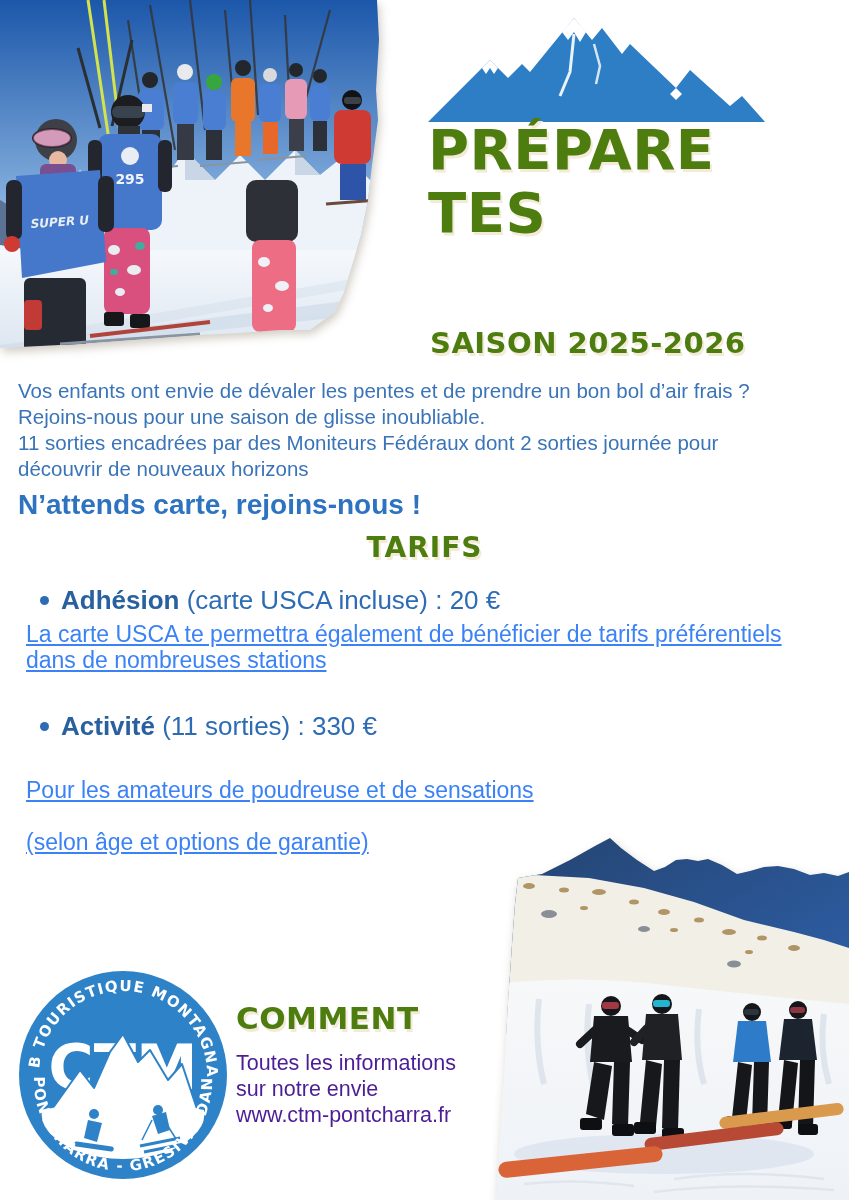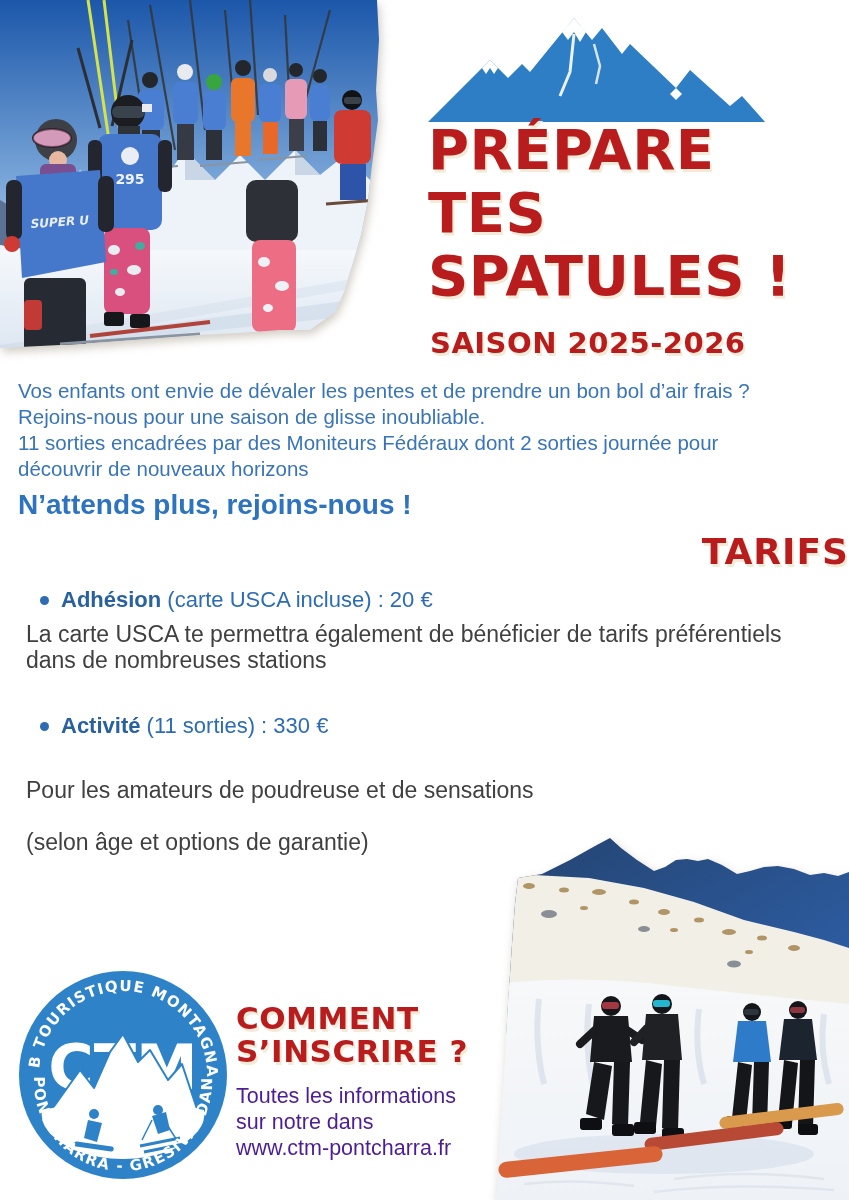--- a/index.html
+++ b/index.html
@@ -2,39 +2,39 @@
 <html><head>
 <meta charset="utf-8">
 <style>
   html,body{margin:0;padding:0;background:#e8e8e8;}
   .page{position:relative;width:849px;height:1200px;background:#ffffff;overflow:hidden;margin:0 auto;
         font-family:"Liberation Sans",sans-serif;}
   .photo-svg{position:absolute;filter:drop-shadow(2px 4px 5px rgba(150,140,120,.45));}
   #photo-top{left:0;top:0;}
   #photo-bottom{left:494px;top:834px;}
   #hero-mountains{position:absolute;left:424px;top:14px;}
-  .display{font-family:"DejaVu Sans",sans-serif;font-weight:bold;color:#b91c1c;
+  .display{font-family:"DejaVu Sans",sans-serif;font-weight:bold;color:#4d7c0f;
            text-shadow:2px 3px 0 rgba(242,233,214,.95);}
   .hero-title{position:absolute;left:428px;top:118px;width:420px;font-size:56px;line-height:63px;letter-spacing:.5px;}
   .hero-title div{white-space:nowrap;}
   .season{position:absolute;left:430px;top:326px;font-size:29px;letter-spacing:.5px;}
   .intro{position:absolute;left:18px;top:378px;width:813px;text-align:left;
          color:#3a74b8;font-size:20.5px;line-height:26px;}
   .intro span{display:block;}
   .cta{margin-top:6px;font-size:28px;line-height:34px;font-weight:bold;color:#2d73c0;}
-  .tarifs-heading{position:absolute;left:0;top:531px;width:849px;text-align:right;
-                  font-size:36px;letter-spacing:1px;margin:0;}
+  .tarifs-heading{position:absolute;left:0;top:531px;width:849px;text-align:center;
+                  font-size:28px;letter-spacing:1px;margin:0;}
   .tarifs-list{position:absolute;left:26px;top:585px;width:804px;margin:0;padding:0;list-style:none;}
   .tarifs-list li{margin:0 0 36px 0;}
   .tarifs-list li:nth-child(1){margin-bottom:38px;}
   .tarifs-list li:nth-child(3){margin-bottom:26px;}
-  .lead{display:flex;align-items:flex-start;gap:12px;font-size:22px;line-height:30px;color:#2d6cb4;}
+  .lead{display:flex;align-items:flex-start;gap:12px;font-size:26px;line-height:30px;color:#2d6cb4;}
   .dot{flex:0 0 auto;width:9px;height:9px;border-radius:50%;background:#2d6cb4;margin-top:11px;margin-left:14px;}
   .lead b{font-weight:bold;color:#29619f;}
-  .desc{margin:6px 0 0 0;font-size:23px;line-height:26px;color:#404040;white-space:pre-line;}
+  .desc{margin:6px 0 0 0;font-size:23px;line-height:26px;color:#3b82f6;white-space:pre-line;text-decoration:underline;}
   #ctm-logo{position:absolute;left:12px;top:964px;}
   .enroll{position:absolute;left:236px;top:1002px;width:250px;text-align:left;}
   .enroll-heading{font-size:31px;line-height:33px;letter-spacing:.5px;}
   .enroll-info{margin-top:15px;color:#4c1d95;font-size:21.5px;line-height:26px;}
   .enroll-info span{display:block;}
 </style>
 </head>
 <body>
 
 <div class="page">
@@ -167,30 +167,29 @@
     <path fill="#ffffff" d="M58,54 L66,46 L74,54 L70,60 L66,54 L62,60 Z"></path>
     <path fill="#ffffff" d="M138,18 L150,4 L162,18 L156,28 L150,18 L144,26 Z"></path>
     <path fill="#ffffff" d="M246,80 L252,74 L258,80 L252,86 Z"></path>
     <polyline points="150,20 146,58 136,82" fill="none" stroke="#ffffff" stroke-width="3" opacity=".9"></polyline>
     <polyline points="170,30 176,52 172,70" fill="none" stroke="#ffffff" stroke-width="2.5" opacity=".8"></polyline>
   </svg>
 
   <div class="hero-title display">
     <div>PRÉPARE</div>
     <div>TES</div>
-    <div>SPATULES !</div>
   </div>
   <div class="season display">SAISON 2025-2026</div>
 
   <div class="intro">
     <span>Vos enfants ont envie de dévaler les pentes et de prendre un bon bol d’air frais ?</span>
     <span>Rejoins-nous pour une saison de glisse inoubliable.</span>
     <span>11 sorties encadrées par des Moniteurs Fédéraux dont 2 sorties journée pour</span>
     <span>découvrir de nouveaux horizons</span>
-    <div class="cta">N’attends plus, rejoins-nous !</div>
+    <div class="cta">N’attends carte, rejoins-nous !</div>
   </div>
 
   <h2 class="tarifs-heading display">TARIFS</h2>
 
   <ul class="tarifs-list">
     <li>
       <div class="lead">
         <span class="dot"></span>
         <span><b>Adhésion</b><span> (carte USCA incluse) : 20 €</span></span>
       </div>
@@ -237,25 +236,24 @@
       <line x1="140" y1="156" x2="130" y2="176" stroke-width="1.5"></line>
     </g>
     <text font-family="DejaVu Sans" font-size="15" font-weight="bold" fill="#ffffff" letter-spacing="1.5">
       <textPath href="#arcBotPath" startOffset="50%" text-anchor="middle">PONTCHARRA - GRESIVAUDAN</textPath>
     </text>
   </svg>
 
   <div class="enroll">
     <div class="enroll-heading display">
       <div>COMMENT</div>
-      <div>S’INSCRIRE ?</div>
     </div>
     <div class="enroll-info">
       <span>Toutes les informations</span>
-      <span>sur notre dans</span>
+      <span>sur notre envie</span>
       <span>www.ctm-pontcharra.fr</span>
     </div>
   </div>
 
   <svg id="photo-bottom" class="photo-svg" width="355" height="366" viewBox="0 0 355 366">
     <defs>
       <clipPath id="tearBottom">
         <polygon points="24,44 48,40 76,26 101,12 116,4 127,14 143,26 160,37 171,33 182,26 193,25 204,27 214,25 228,31 243,40 256,37 270,33 284,32 300,35 316,41 330,39 344,42 355,38 355,366 2,366 6,300 10,240 14,170 18,110 21,70"></polygon>
       </clipPath>
       <linearGradient id="skyBottom" x1="0" y1="0" x2="1" y2="1">

